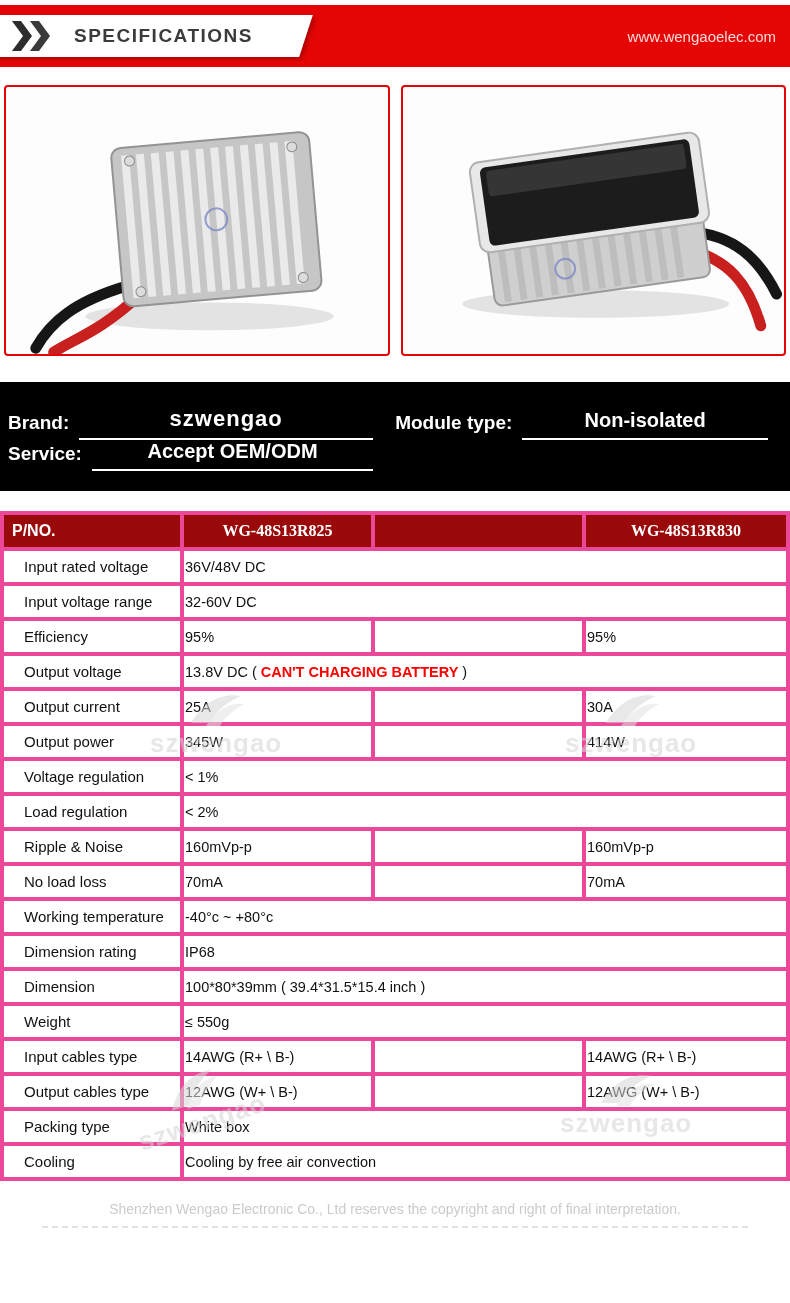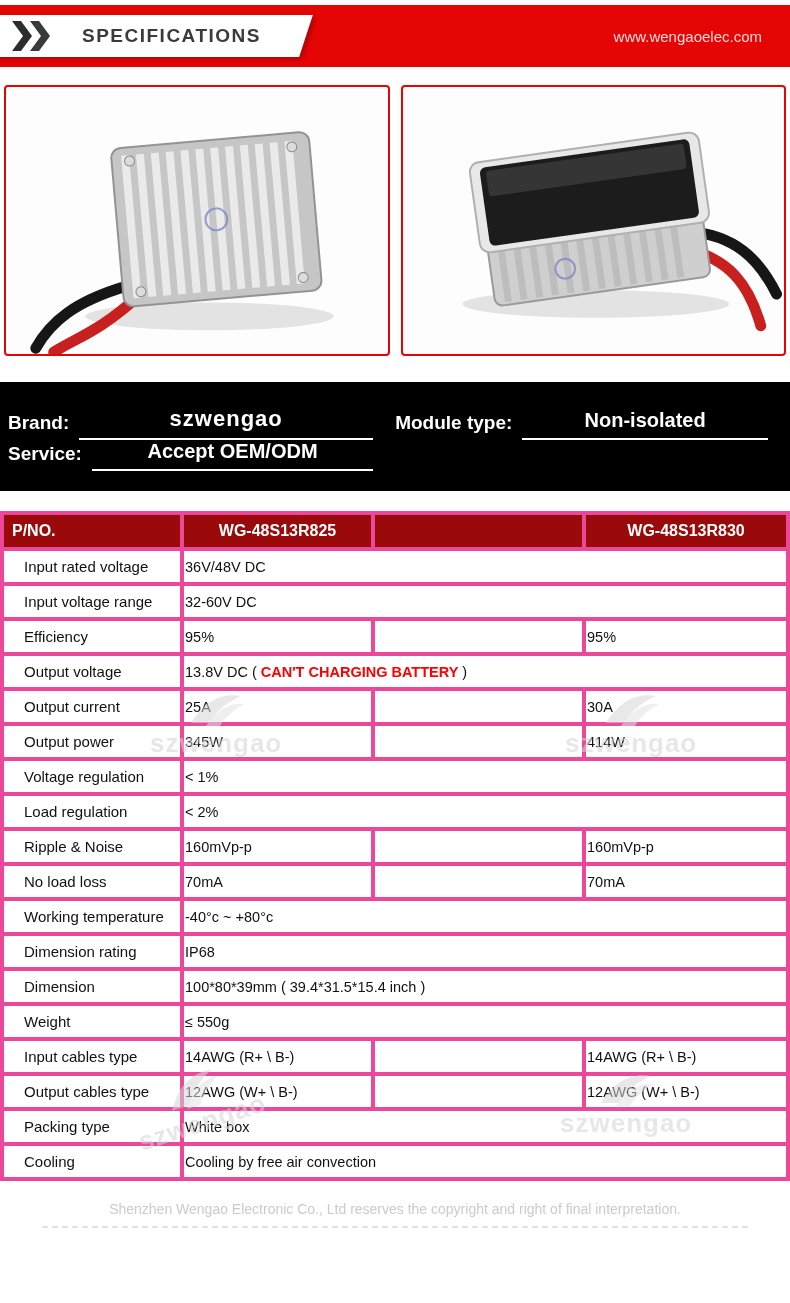--- a/index.html
+++ b/index.html
@@ -18,23 +18,23 @@
   }
   .title-band-content {
     position: absolute; left: 12px; top: 10px; height: 42px;
     display: flex; align-items: center; gap: 6px;
   }
   .chev {
     width: 20px; height: 30px; background: #2d2d2d; display: inline-block;
     clip-path: polygon(0 0, 45% 0, 100% 50%, 45% 100%, 0 100%, 55% 50%);
   }
   .chev2 { margin-left: -8px; background: #3a3a3a; }
-  .title-text { font-size: 19px; font-weight: 700; color: #3b3b3b; letter-spacing: 1.5px; margin-left: 26px; }
+  .title-text { font-size: 19px; font-weight: 700; color: #3b3b3b; letter-spacing: 1.5px; margin-left: 18px; }
   .website {
-    position: absolute; right: 28px; top: 50%; transform: translateY(-50%);
+    position: absolute; right: 14px; top: 50%; transform: translateY(-50%);
     color: rgba(255,255,255,0.85); font-size: 15px;
   }
 
   
   .products { display: flex; gap: 11px; padding: 18px 4px 0 4px; }
   .product-box {
     flex: 1; height: 271px; border: 2px solid #e60505; border-radius: 4px;
     position: relative; overflow: hidden; background: #fdfdfd;
   }
   .product-box svg { width: 100%; height: 100%; display: block; }
@@ -53,21 +53,21 @@
   }
   .info-value.brand { font-size: 22px; letter-spacing: 1px; }
 
   
   table.spec {
     border-collapse: collapse; width: 786px; margin: 20px auto 0 auto;
     table-layout: fixed; color: #111111;
   }
   table.spec th, table.spec td { border: 4px solid #ec4899; }
   table.spec thead th { background: #9a0a0a; color: #ffffff; font-size: 16px; font-weight: 700; height: 36px; }
-  table.spec thead th + th { border-left: 3px solid #ffffff; }
+  table.spec thead th + th { border-left: 3px solid #ffffff; font-family: Liberation Serif, serif; }
   th.pno { text-align: left; padding-left: 8px; }
   td { height: 35px; }
   td.label-cell { text-align: left; padding-left: 20px; font-size: 15px; background: #ffffff; }
   td.value-cell { font-size: 14.5px; background: #ffffff; }
   .red-note { color: #ff0000; font-weight: 700; }
 
   
   .watermark {
     position: absolute; display: flex; flex-direction: column; align-items: center;
     opacity: 0.55; pointer-events: none; z-index: 5;

